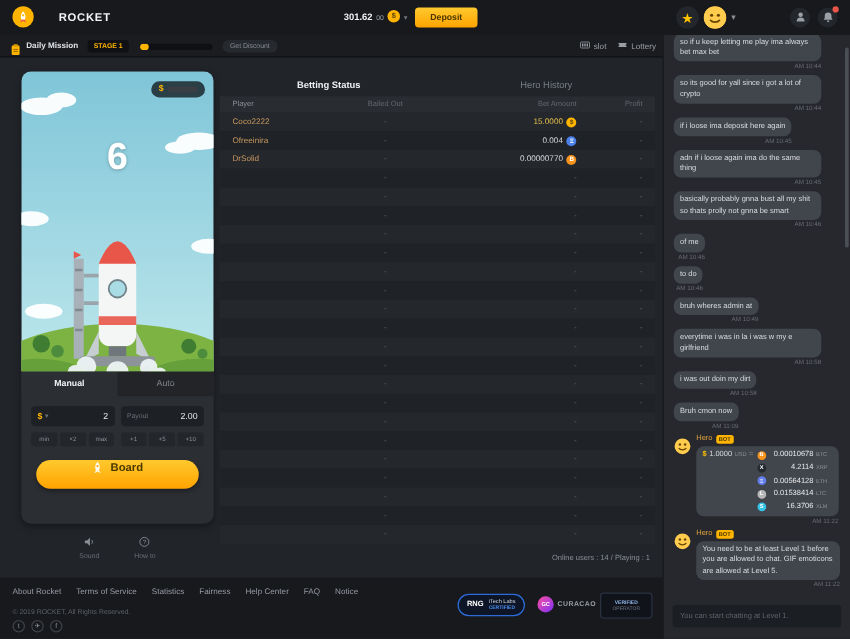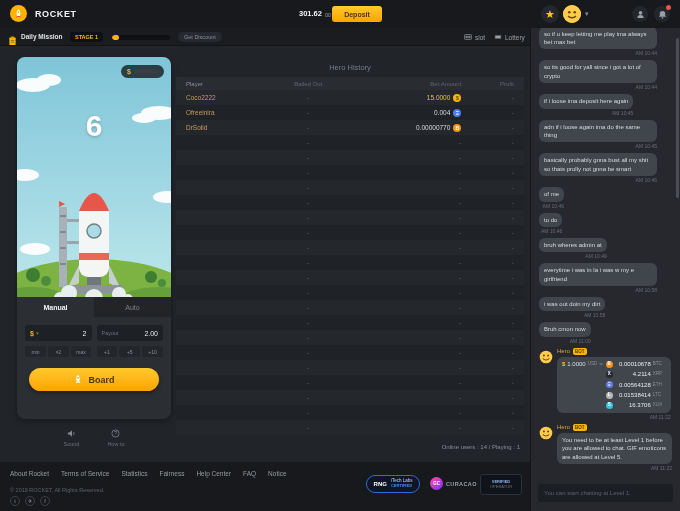--- a/index.html
+++ b/index.html
@@ -4,24 +4,24 @@
 <style>
   * { box-sizing: border-box; }
   html,body { margin:0; padding:0; }
   body {
     width:680px; height:511px; overflow:hidden; position:relative;
     background:#212429; color:#d8dadd;
     font-family:"Liberation Sans","DejaVu Sans",sans-serif;
   }
   
   .topbar { position:absolute; left:0; top:0; width:680px; height:28px; background:#17191d; z-index:6; }
-  .logo { position:absolute; left:10px; top:5px; display:flex; align-items:center; gap:8px; }
+  .logo { position:absolute; left:10px; top:5px; display:flex; align-items:center; gap:20px; }
   .logo-icon { width:17px; height:17px; border-radius:50%; background:#ffb400; display:flex; align-items:center; justify-content:center; }
   .logo-text { font-size:9px; font-weight:bold; color:#f2f3f5; letter-spacing:.6px; }
-  .bal { position:absolute; left:275px; top:8px; display:flex; align-items:flex-end; gap:3px;margin-left:24px; }
+  .bal { position:absolute; left:275px; top:8px; display:flex; align-items:flex-end; gap:3px; }
   .bal-main { font-size:7.5px; font-weight:bold; color:#f2f3f5; }
   .bal-sub { font-size:5.5px; color:#9aa0a6; }
   .coin-chip { width:10px; height:10px; border-radius:50%; background:#ffb400; color:#5a4200;
     font-size:6px; font-weight:bold; display:inline-flex; align-items:center; justify-content:center; }
   .chev { color:#6d737a; font-size:6px; }
   .deposit { position:absolute; left:332px; top:6px; width:50px; height:16px; border:none; border-radius:3px;
     background:linear-gradient(180deg,#ffc92e,#ffa400); color:#4a3800; font-weight:bold; font-size:7px;
     display:flex; align-items:center; justify-content:center; cursor:pointer;
     font-family:"Liberation Sans","DejaVu Sans",sans-serif; }
   .star-btn { position:absolute; left:541px; top:5px; width:18px; height:18px; border-radius:50%;
@@ -68,21 +68,21 @@
   .ib-cur { color:#ffb400; font-size:7px; font-weight:bold; }
   .ib-chev { color:#6d737a; font-size:5.5px; }
   .ib-label { color:#6d737a; font-size:5.5px; }
   .ib-val { margin-left:auto; font-size:7px; color:#e7e9ec; }
   .chips { display:flex; gap:5px; margin-top:5px; }
   .chip-group { display:flex; gap:2px; flex:1; }
   .chip { flex:1; height:11px; background:#23262a; border-radius:2px; color:#8a9097; font-size:5px;
     display:flex; align-items:center; justify-content:center; cursor:pointer; }
   .board-btn { margin:11px 4px 0; height:23px; border:none; border-radius:12px; width:calc(100% - 8px);
     background:linear-gradient(180deg,#ffc92e,#ffa400); color:#4a3800; font-weight:bold; font-size:9px;
-    display:flex; align-items:center; justify-content:center; gap:5px; cursor:pointer;
+    display:flex; align-items:flex-start; justify-content:center; gap:5px; cursor:pointer;
     box-shadow:0 2px 4px rgba(0,0,0,.35); font-family:"Liberation Sans","DejaVu Sans",sans-serif; }
   .sound-row { position:absolute; left:17px; top:383px; width:154px; display:flex; justify-content:center; gap:28px; }
   .sound-item { display:flex; flex-direction:column; align-items:center; gap:2px; color:#6b7076; font-size:5.5px; cursor:pointer; }
   
   .mid { position:absolute; left:176px; top:11px; width:348px; height:398px; display:flex; flex-direction:column; }
   .bet-tabs { display:flex; height:20px; flex:none; }
   .bet-tab { flex:1; display:flex; align-items:center; justify-content:center; font-size:7.5px; cursor:pointer; }
   .bet-tab.active { color:#eceef0; font-weight:bold; }
   .bet-tab.inactive { color:#787d85; }
   .thead { display:flex; height:13px; background:#292c31; align-items:center; font-size:6px; color:#8a8f96; flex:none; }
@@ -345,20 +345,21 @@
       <span><svg width="9" height="9" viewBox="0 0 10 10">
             <circle cx="5" cy="5" r="4" fill="none" stroke="#8a8f96" stroke-width="0.8"></circle>
             <text x="5" y="7" font-size="5.5" text-anchor="middle" fill="#8a8f96">?</text>
           </svg></span>
       <span>How to</span>
     </div>
   </div>
 
   <div class="mid">
     <div class="bet-tabs">
+      <div class="bet-tab active">Betting Status</div>
       <div class="bet-tab inactive">Hero History</div>
     </div>
     <div class="thead">
       <div class="c-player">Player</div>
       <div class="c-bailed">Bailed Out</div>
       <div class="c-bet">Bet Amount</div>
       <div class="c-profit">Profit</div>
     </div>
     <div class="tbody">
         <div class="trow">

